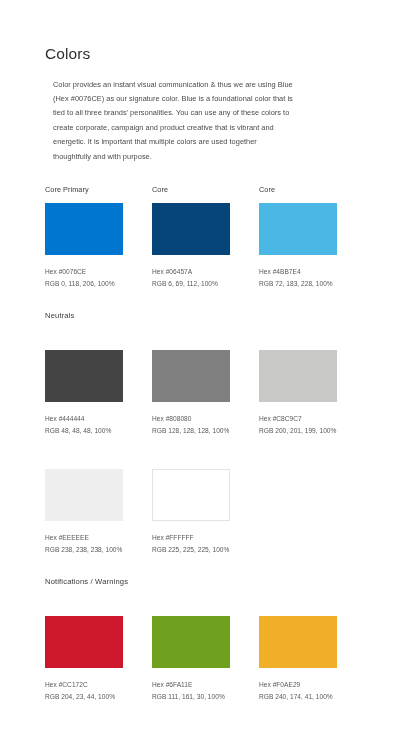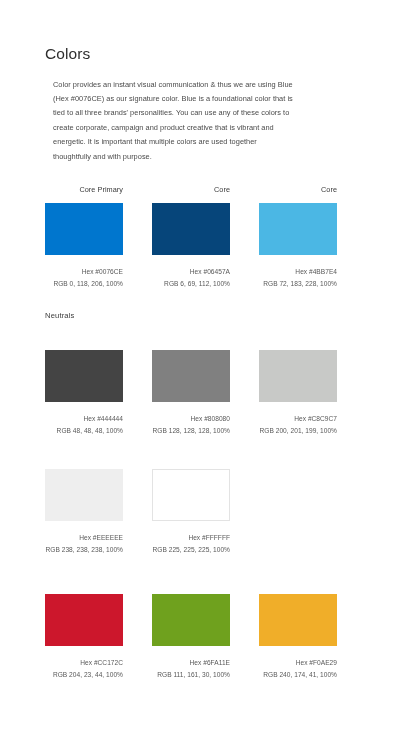--- a/index.html
+++ b/index.html
@@ -49,21 +49,20 @@
     letter-spacing: 0.15px;
   }
   .swatch-grid {
     display: grid;
     grid-template-columns: repeat(3, 78px);
     column-gap: 29px;
     row-gap: 0px;
   }
   .swatch-cell {
     width: 78px;
-    text-align: right;
   }
   .swatch-cell.empty {
     visibility: hidden;
   }
   .swatch-label {
     font-size: 7.3px;
     color: #3a3a3a;
     margin: 0 0 8px 0;
     line-height: 1.2;
     letter-spacing: 0.05px;
@@ -181,20 +180,21 @@
             <div class="swatch-label"></div>
             <div class="swatch-chip"></div>
             <div class="swatch-meta">
               <div class="swatch-hex"></div>
               <div class="swatch-rgb"></div>
             </div>
           </div>
         </div>
       </div>
       <div class="section">
+        <h2 class="section-heading">Notifications / Warnings</h2>
         <div class="swatch-grid">
           <div class="swatch-cell">
             <div class="swatch-label"></div>
             <div class="swatch-chip" style="background: rgb(204, 23, 44);"></div>
             <div class="swatch-meta">
               <div class="swatch-hex">Hex #CC172C</div>
               <div class="swatch-rgb">RGB 204, 23, 44, 100%</div>
             </div>
           </div>
           <div class="swatch-cell">

